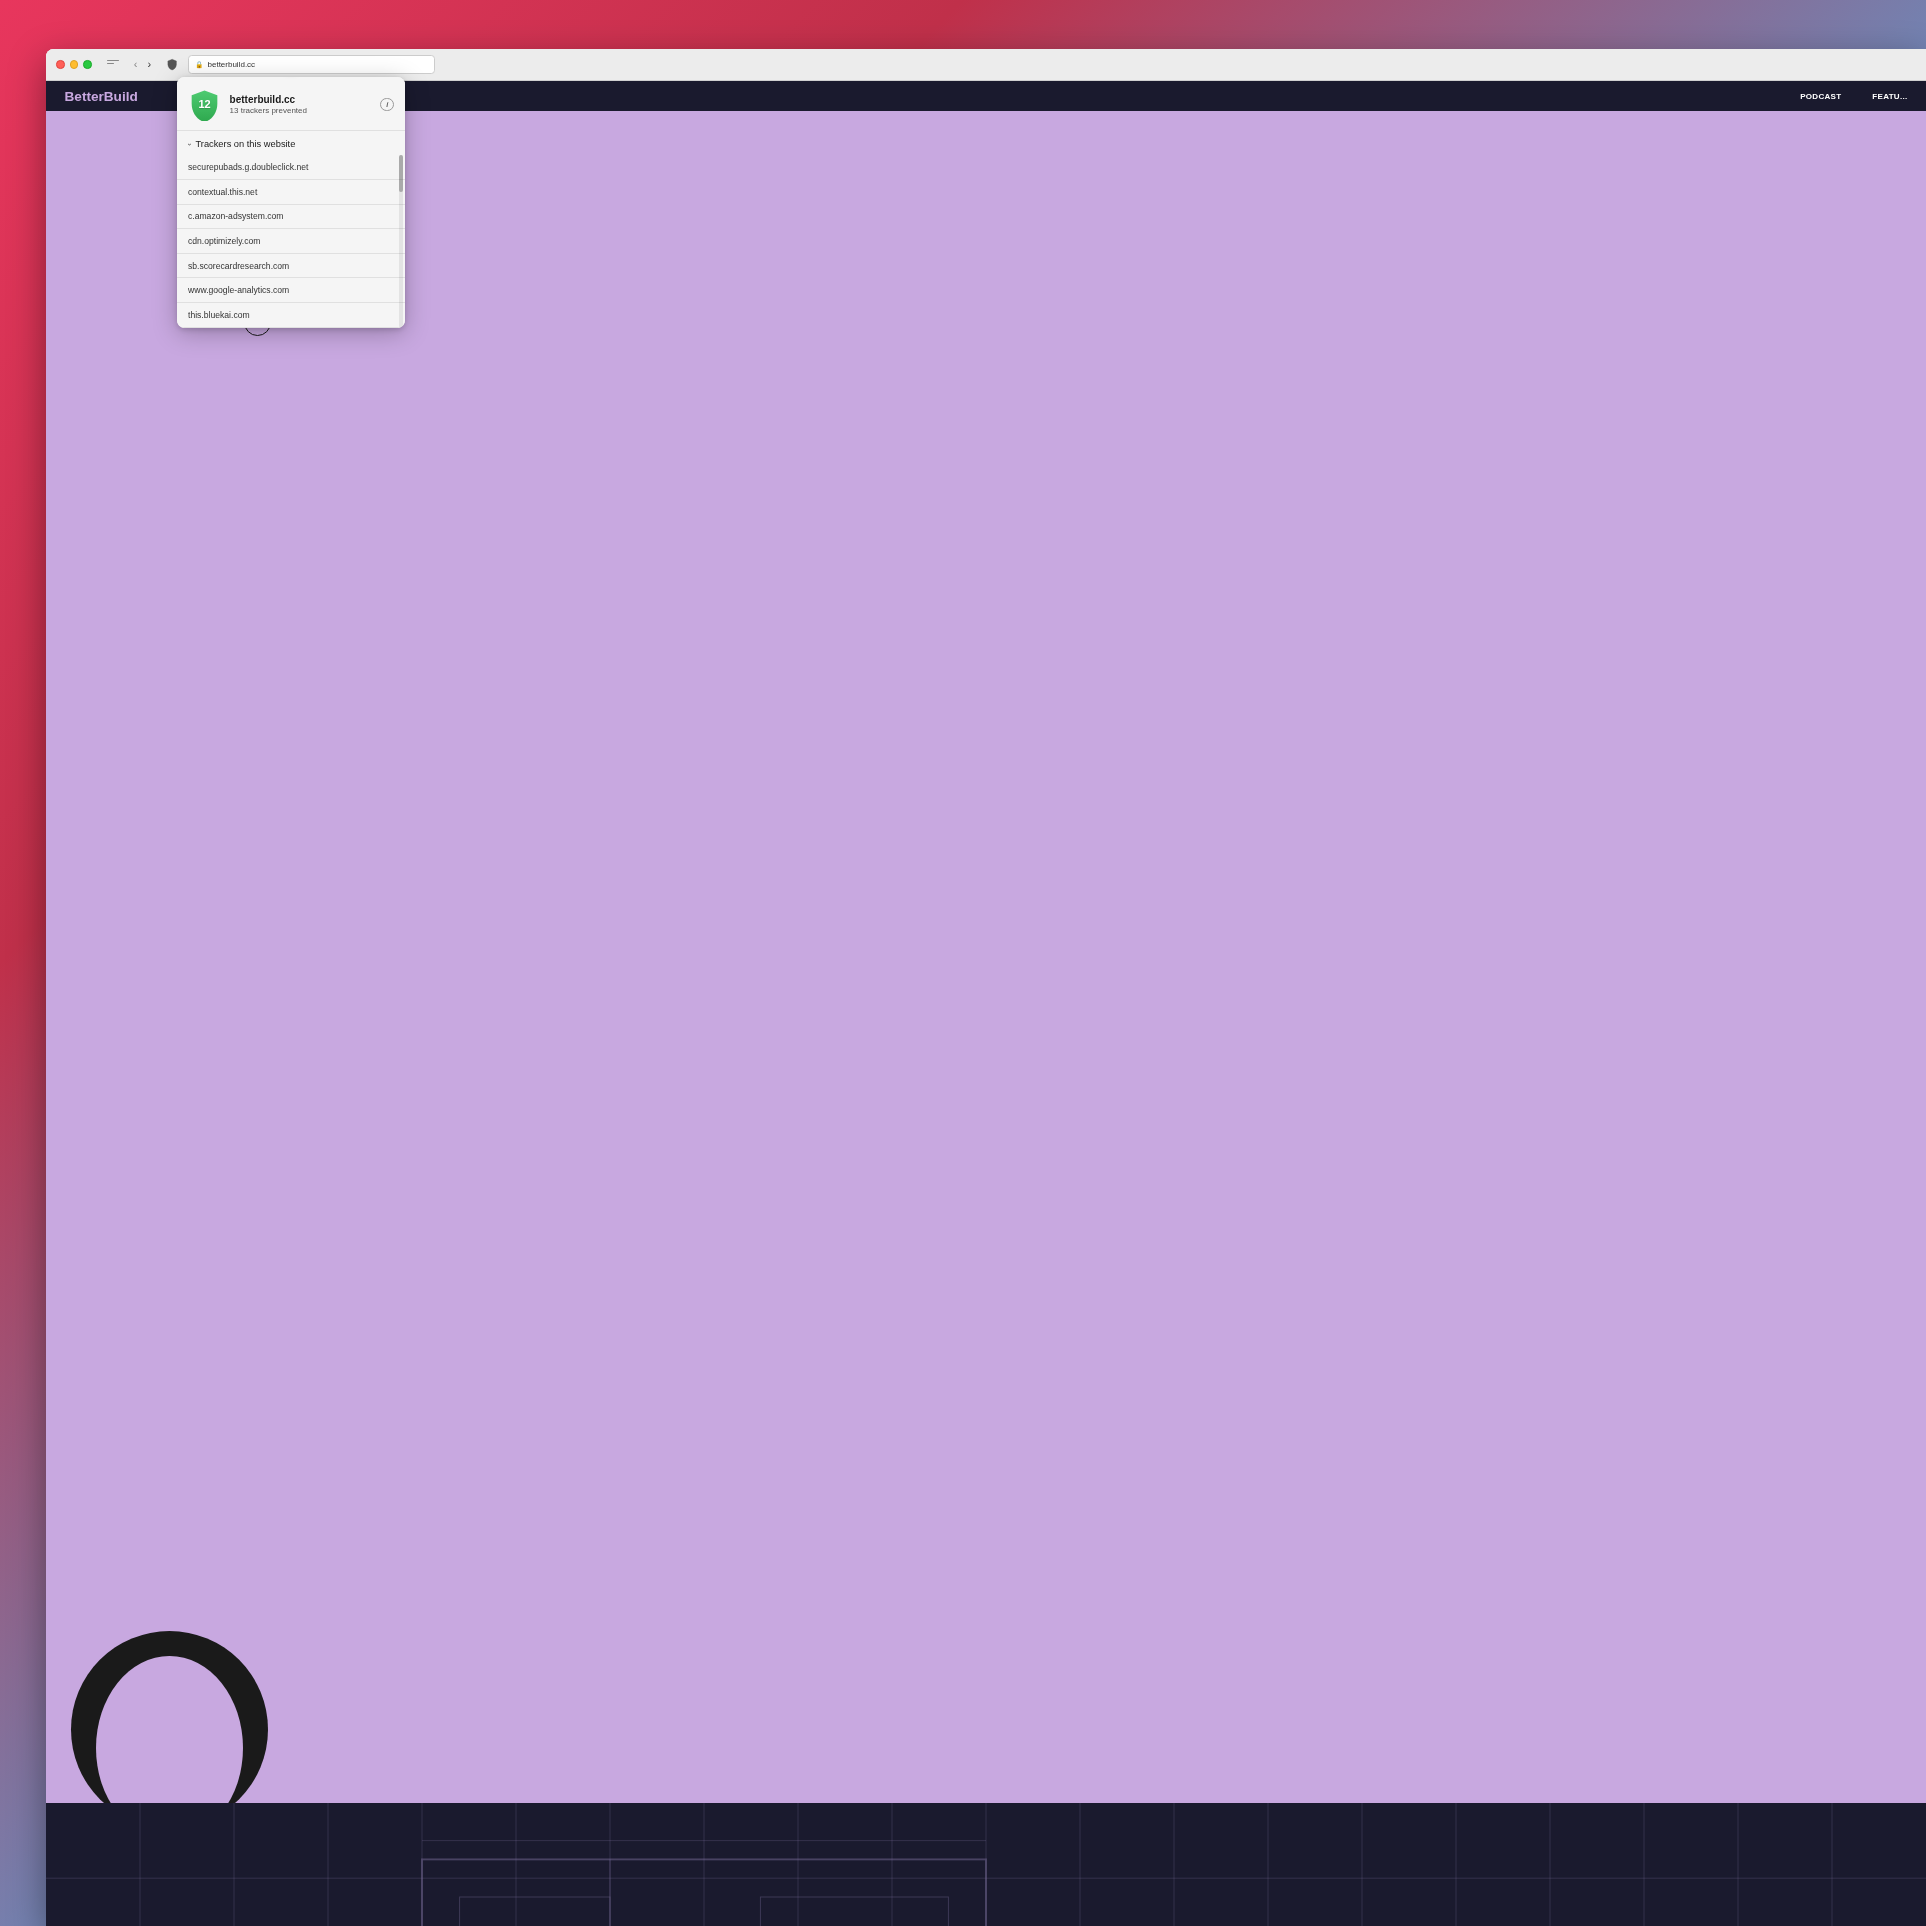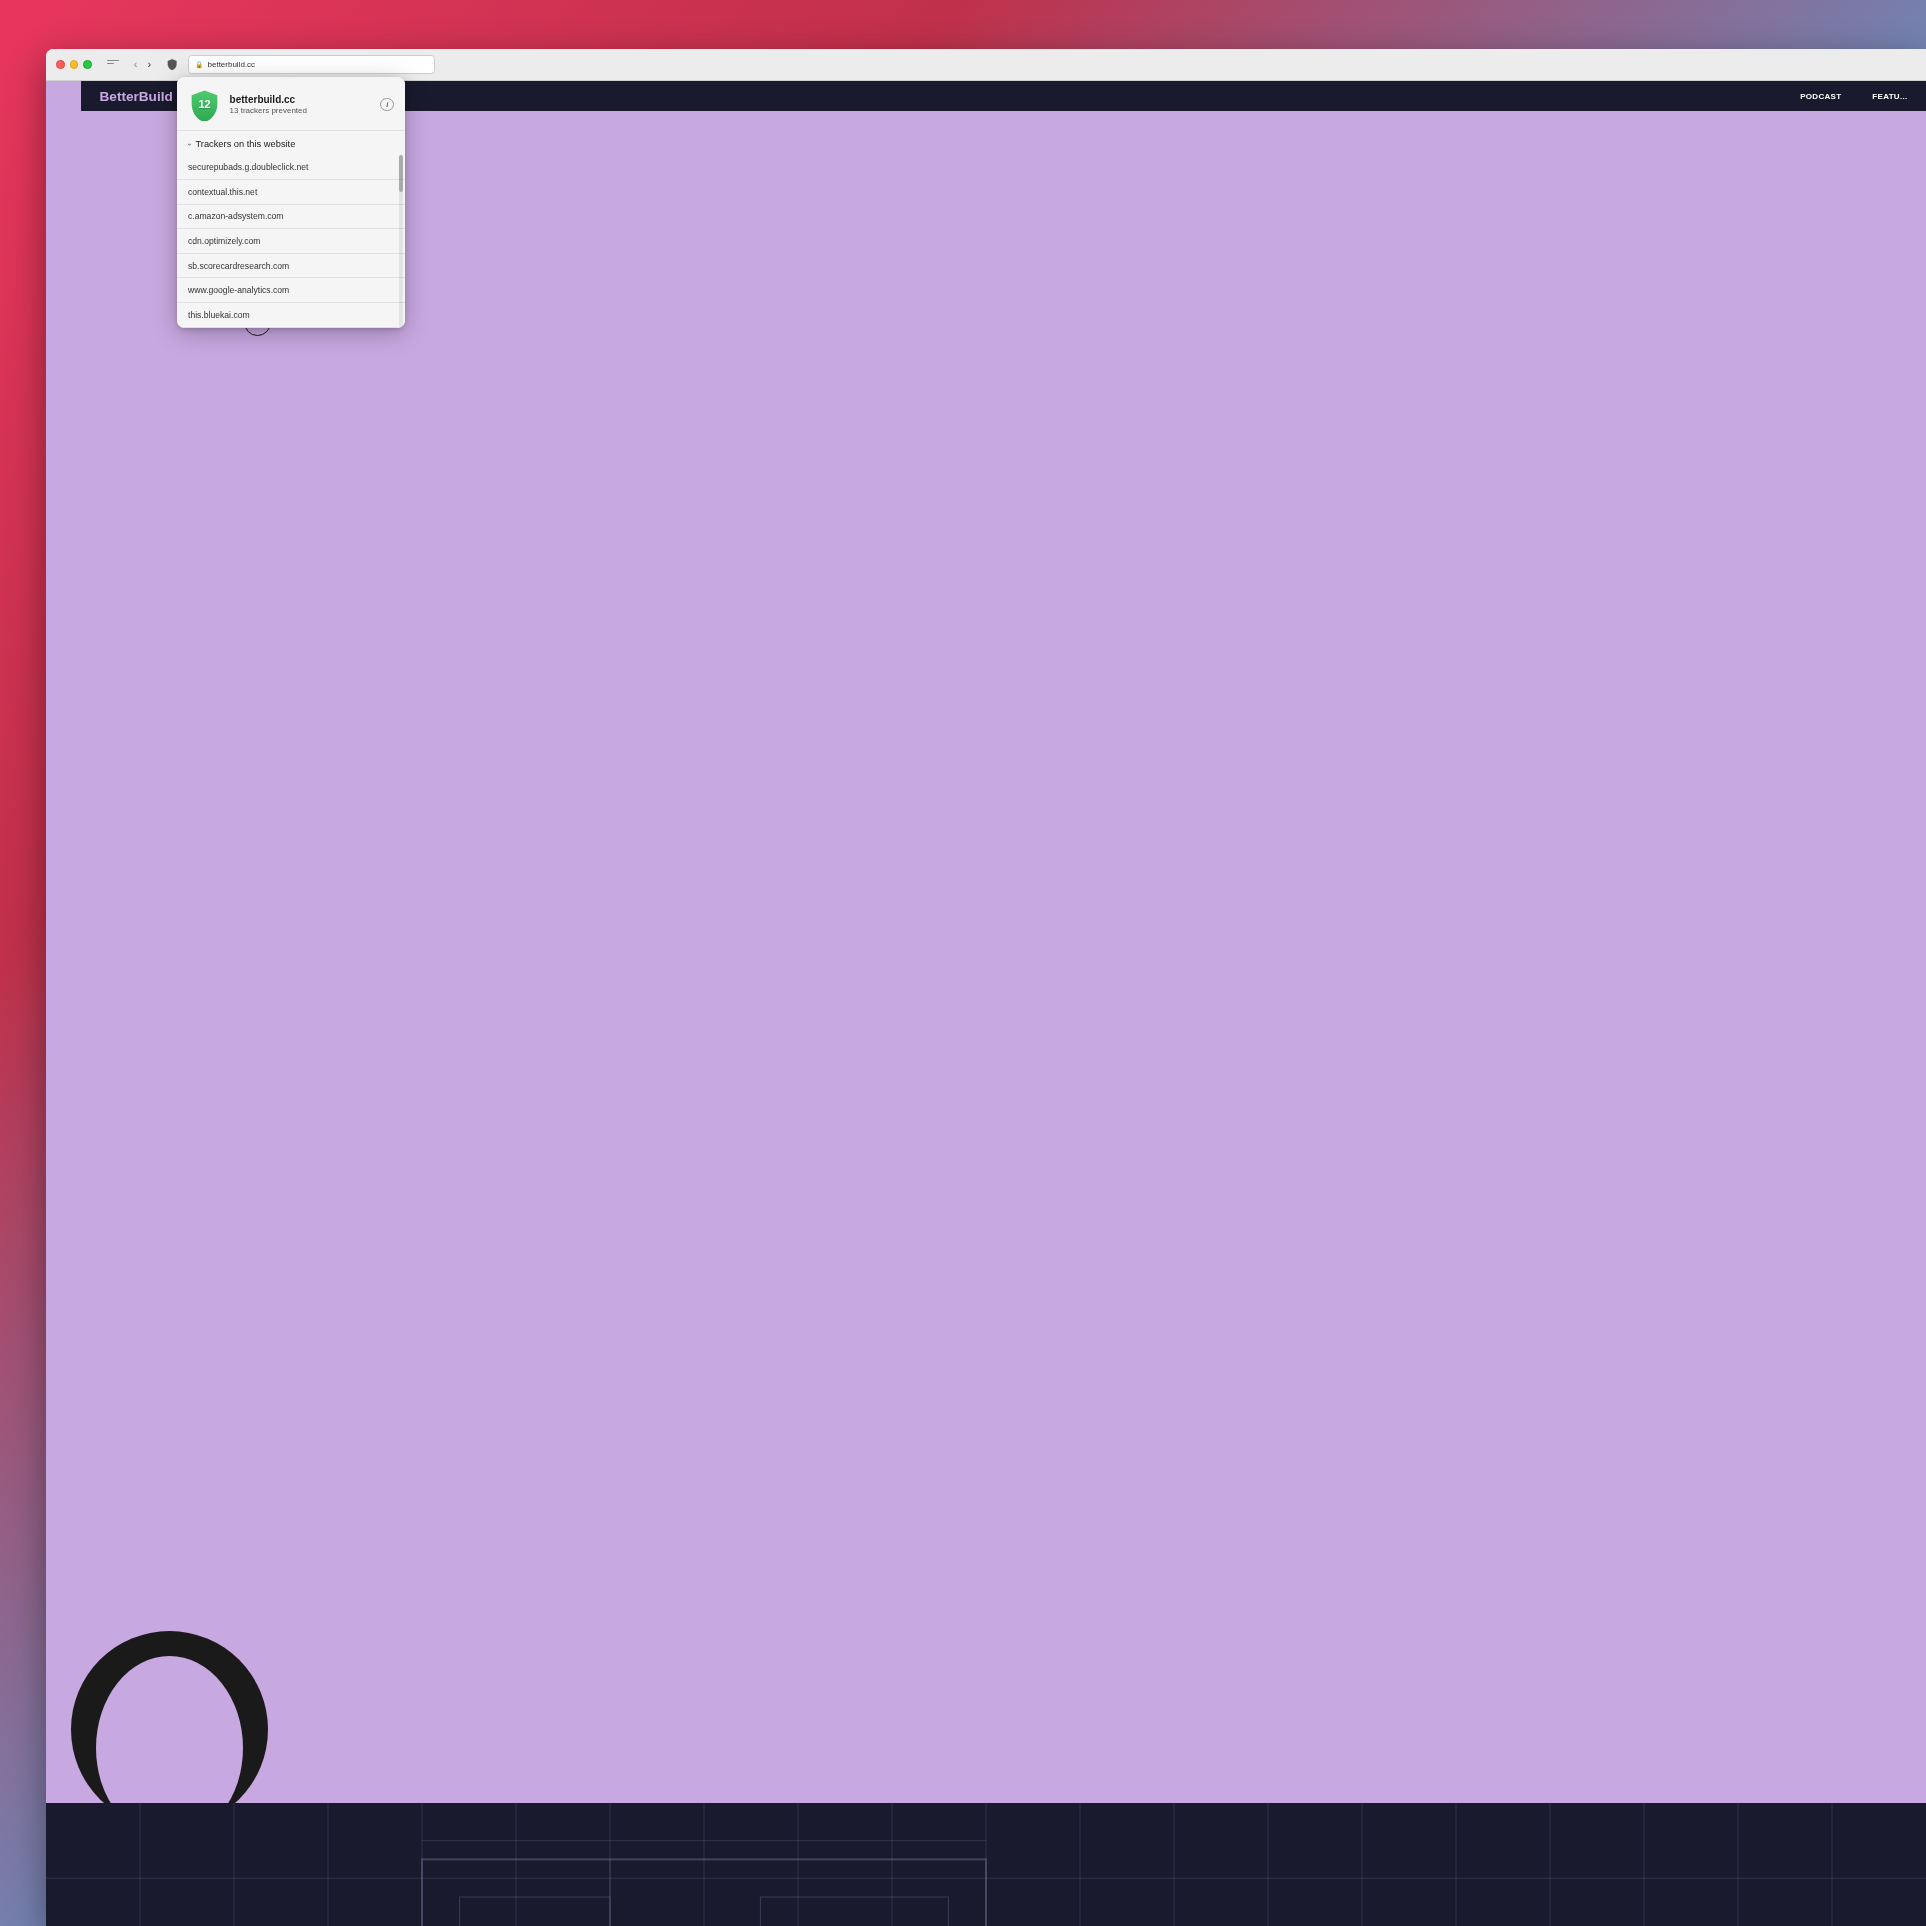--- a/index.html
+++ b/index.html
@@ -290,21 +290,20 @@
       flex-direction: column;
     }
 
     .site-nav {
       background: #1a1a2e;
       height: 30px;
       display: flex;
       align-items: center;
       padding: 0 18.5px;
       gap: 25px;
-      margin-left: 35px;
     }
 
     .site-brand {
       font-size: 13.6px;
       font-weight: 700;
       color: #fff;
     }
 
     .site-brand span { color: #c8a8e0; }
 

